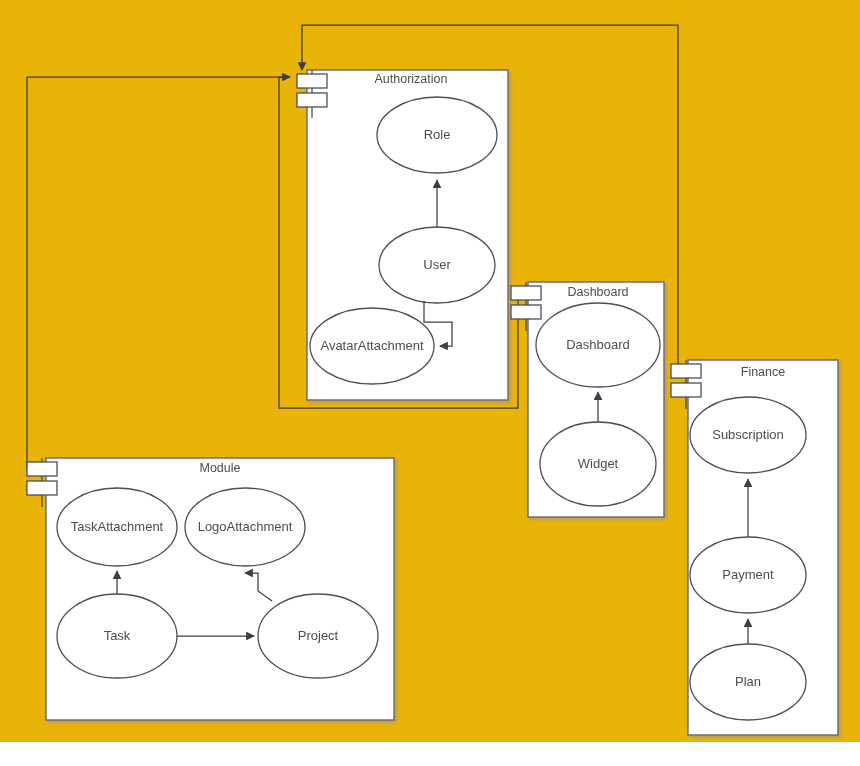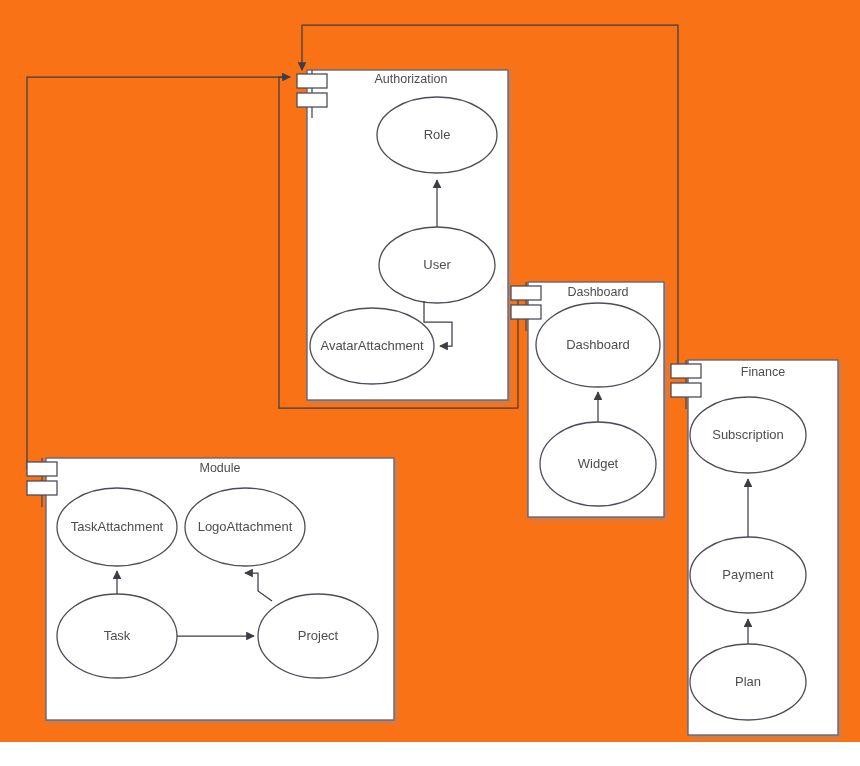--- a/index.html
+++ b/index.html
@@ -10,21 +10,21 @@
   body {
     width: 860px;
     height: 766px;
     font-family: "Liberation Sans", sans-serif;
     overflow: hidden;
   }
   #diagram-root {
     position: relative;
     width: 860px;
     height: 742px;
-    background: #f97316;
+    background: #eab308;
     text-align: center;
   }
   svg#uml-canvas {
     display: block;
     width: 860px;
     height: 766px;
   }
   .comp-frame {
     fill: #ffffff;
     stroke: #66667a;

